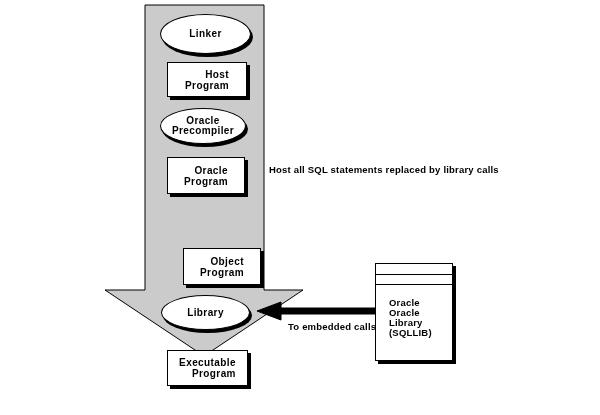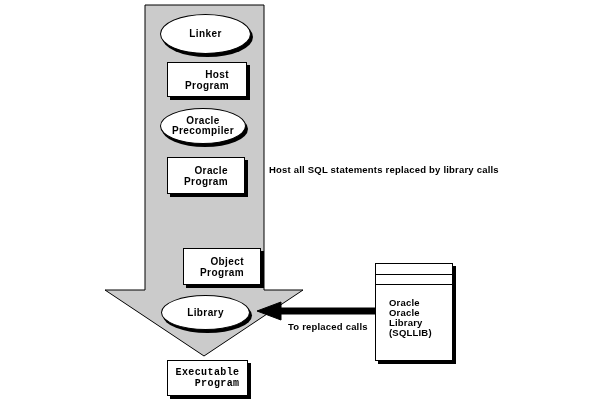--- a/index.html
+++ b/index.html
@@ -72,34 +72,34 @@
     <div class="lines">
       <div>Object</div>
       <div>Program</div>
     </div>
   </div>
 
   <div class="node ellipse" style="left:161px;top:295px;width:87px;height:33px;">
     <span>Library</span>
   </div>
 
-  <div class="node rect" style="left:167px;top:360px;width:79px;height:34px;font-family:Liberation Mono, monospace;">
+  <div class="node rect" style="left:167px;top:350px;width:79px;height:34px;">
     <div class="lines">
       <div>Executable</div>
       <div>Program</div>
     </div>
   </div>
 
   <div class="runtime-box">
     <div class="runtime-divider" style="height:10px;"></div>
     <div class="runtime-divider" style="height:9px;"></div>
     <div class="runtime-label">
       <div>Oracle</div>
       <div>Oracle</div>
       <div>Library</div>
       <div>(SQLLIB)</div>
     </div>
   </div>
 
   <div class="annotation" style="left:269px;top:164px;">Host all SQL statements replaced by library calls</div>
-  <div class="annotation" style="left:288px;top:321px;">To replaced calls</div>
+  <div class="annotation" style="left:288px;top:321px;">To embedded calls</div>
 
 </div>
 
 </body></html>

